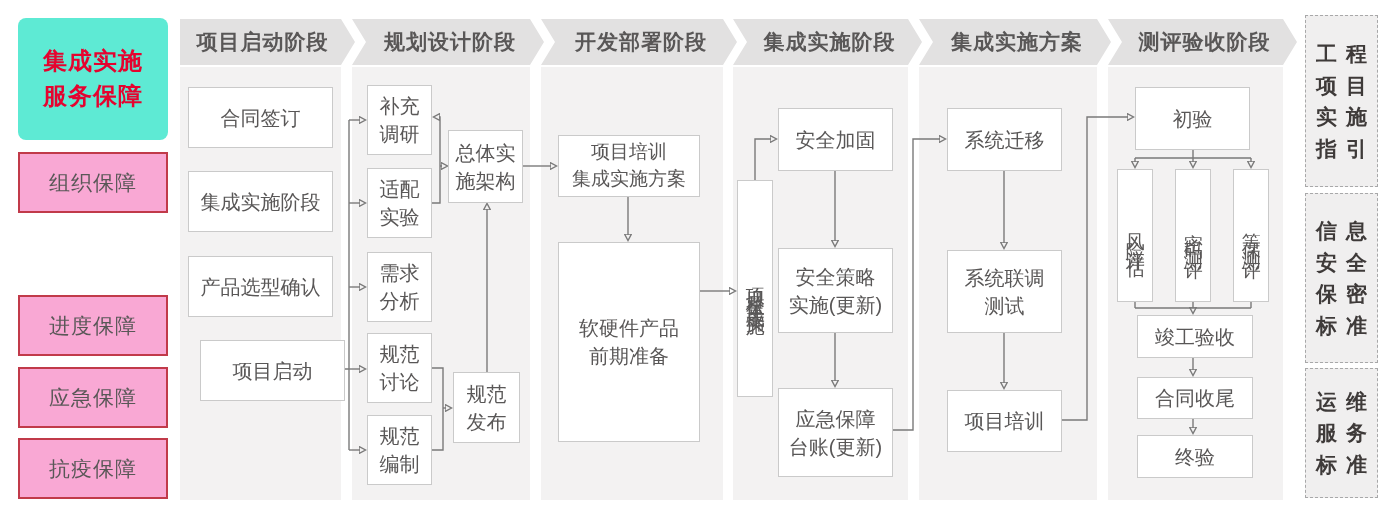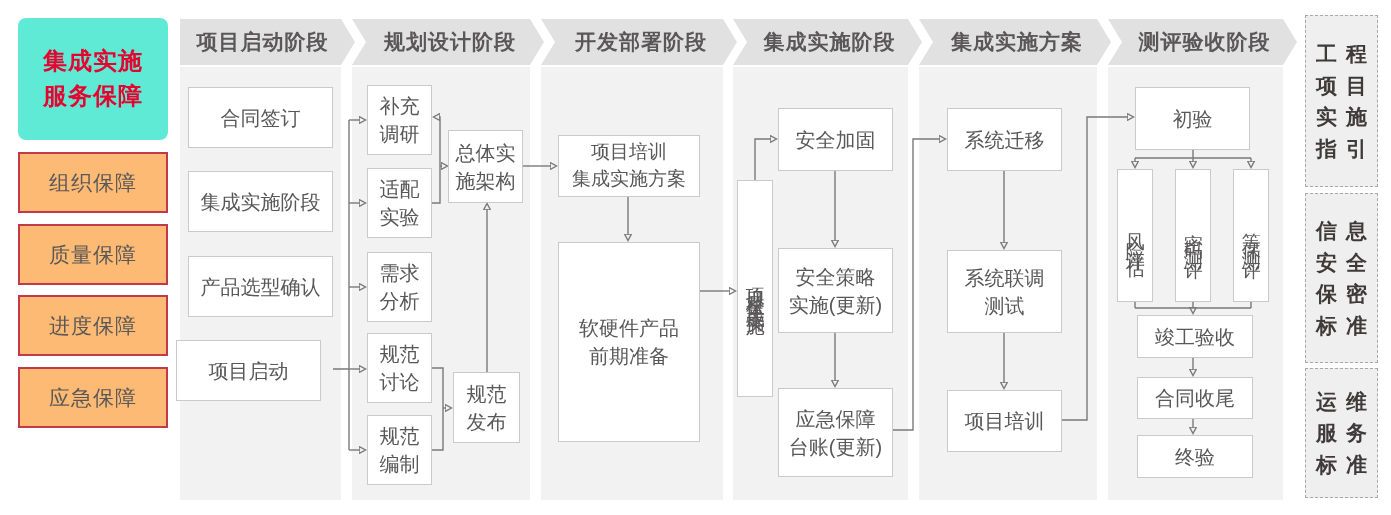--- a/index.html
+++ b/index.html
@@ -10,21 +10,21 @@
   
   .phase-header{position:absolute;top:19px;height:46px;background:#e2e1e1;color:#595757;
     font-weight:bold;font-size:21px;display:flex;align-items:center;justify-content:center;
     box-sizing:border-box;letter-spacing:1px;}
   .ph-first{clip-path:polygon(0 0,calc(100% - 14px) 0,100% 50%,calc(100% - 14px) 100%,0 100%);padding-right:10px;}
   .ph-mid{clip-path:polygon(0 0,calc(100% - 14px) 0,100% 50%,calc(100% - 14px) 100%,0 100%,14px 50%);padding-left:8px;padding-right:4px;}
   
   .side-title{position:absolute;left:18px;top:18px;width:150px;height:122px;background:#5eead4;
     border-radius:8px;color:#e5032f;font-size:24px;font-weight:bold;line-height:1.45;
     display:flex;align-items:center;justify-content:center;text-align:center;white-space:pre-line;letter-spacing:1px;}
-  .side-item{position:absolute;left:18px;width:150px;height:61px;background:#fdba74;
+  .side-item{position:absolute;left:18px;width:150px;height:61px;background:#f9a8d4;
     border:2px solid #c13a4a;box-sizing:border-box;color:#595757;font-size:21px;
     display:flex;align-items:center;justify-content:center;letter-spacing:1px;}
   
   .node{position:absolute;background:#ffffff;border:1px solid #cacaca;box-sizing:border-box;
     color:#595757;font-size:20px;line-height:1.4;display:flex;align-items:center;justify-content:center;
     text-align:center;white-space:pre-line;padding:2px;}
   .node.sm{font-size:19px;}
   .vert{writing-mode:vertical-rl;text-orientation:upright;}
   .vert-long{font-size:19px;letter-spacing:4px;padding:4px 0;}
   .vert-eval{font-size:19px;letter-spacing:9px;}
@@ -53,23 +53,23 @@
   <div class="phase-header ph-first" style="left:180px;width:175px">项目启动阶段</div>
   <div class="phase-header ph-mid" style="left:352px;width:192px">规划设计阶段</div>
   <div class="phase-header ph-mid" style="left:541px;width:196px">开发部署阶段</div>
   <div class="phase-header ph-mid" style="left:733px;width:189px">集成实施阶段</div>
   <div class="phase-header ph-mid" style="left:919px;width:192px">集成实施方案</div>
   <div class="phase-header ph-mid" style="left:1108px;width:189px">测评验收阶段</div>
 
   <div class="side-title">集成实施
 服务保障</div>
   <div class="side-item" style="top:152px">组织保障</div>
-  <div class="side-item" style="top:224px">质量保障</div>
   <div class="side-item" style="top:295px">进度保障</div>
   <div class="side-item" style="top:367px">应急保障</div>
+  <div class="side-item" style="top:438px">抗疫保障</div>
 
   <svg id="arrows" width="1391" height="515" viewBox="0 0 1391 515">
     <defs>
       <marker id="arw" markerUnits="userSpaceOnUse" markerWidth="8" markerHeight="8" refX="1" refY="4" orient="auto">
         <path d="M0,0.5 L6.5,4 L0,7.5 Z" fill="#7a7a7a" stroke="none"></path>
       </marker>
     </defs>
 
     <path d="M333,369 H349 M349,120 V450"></path>
     <path class="arrow" d="M349,120 H360"></path>
@@ -112,21 +112,21 @@
     <path d="M1135,302 V308 M1251,302 V308 M1135,308 H1251"></path>
     <path class="arrow" d="M1193,302 V308"></path>
 
     <path class="arrow" d="M1193,358 V370"></path>
     <path class="arrow" d="M1193,419 V428"></path>
   </svg>
 
   <div class="node" style="left:188px;top:87px;width:145px;height:61px">合同签订</div>
   <div class="node" style="left:188px;top:171px;width:145px;height:61px">集成实施阶段</div>
   <div class="node" style="left:188px;top:256px;width:145px;height:61px">产品选型确认</div>
-  <div class="node" style="left:176px;top:340px;width:145px;height:61px">项目启动</div>
+  <div class="node" style="left:200px;top:340px;width:145px;height:61px">项目启动</div>
 
   <div class="node" style="left:367px;top:85px;width:65px;height:70px">补充
 调研</div>
   <div class="node" style="left:367px;top:252px;width:65px;height:70px">需求
 分析</div>
   <div class="node" style="left:367px;top:168px;width:65px;height:70px">适配
 实验</div>
   <div class="node" style="left:367px;top:333px;width:65px;height:70px">规范
 讨论</div>
   <div class="node" style="left:367px;top:415px;width:65px;height:70px">规范

